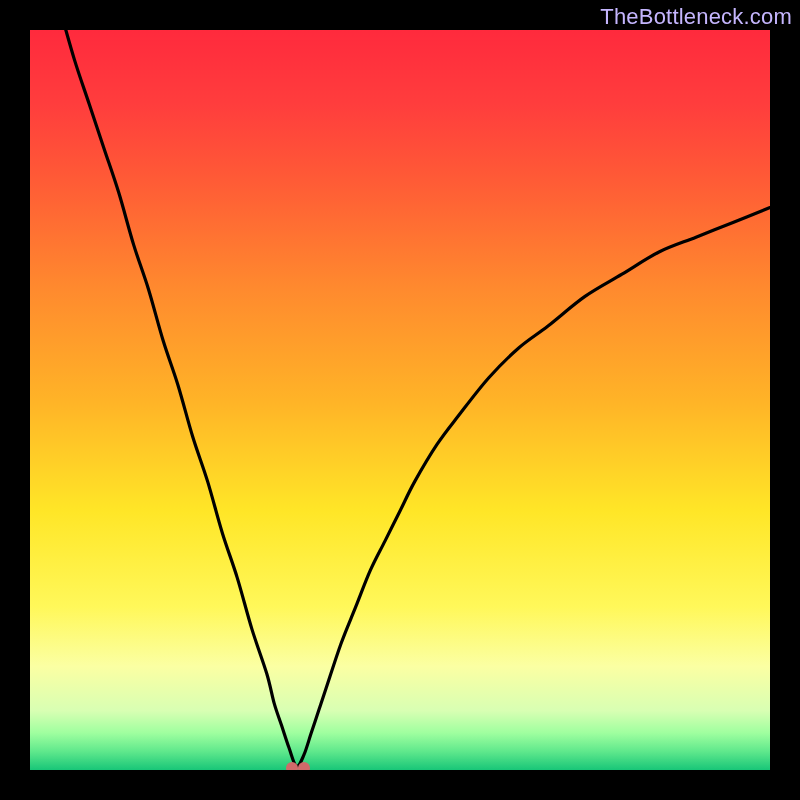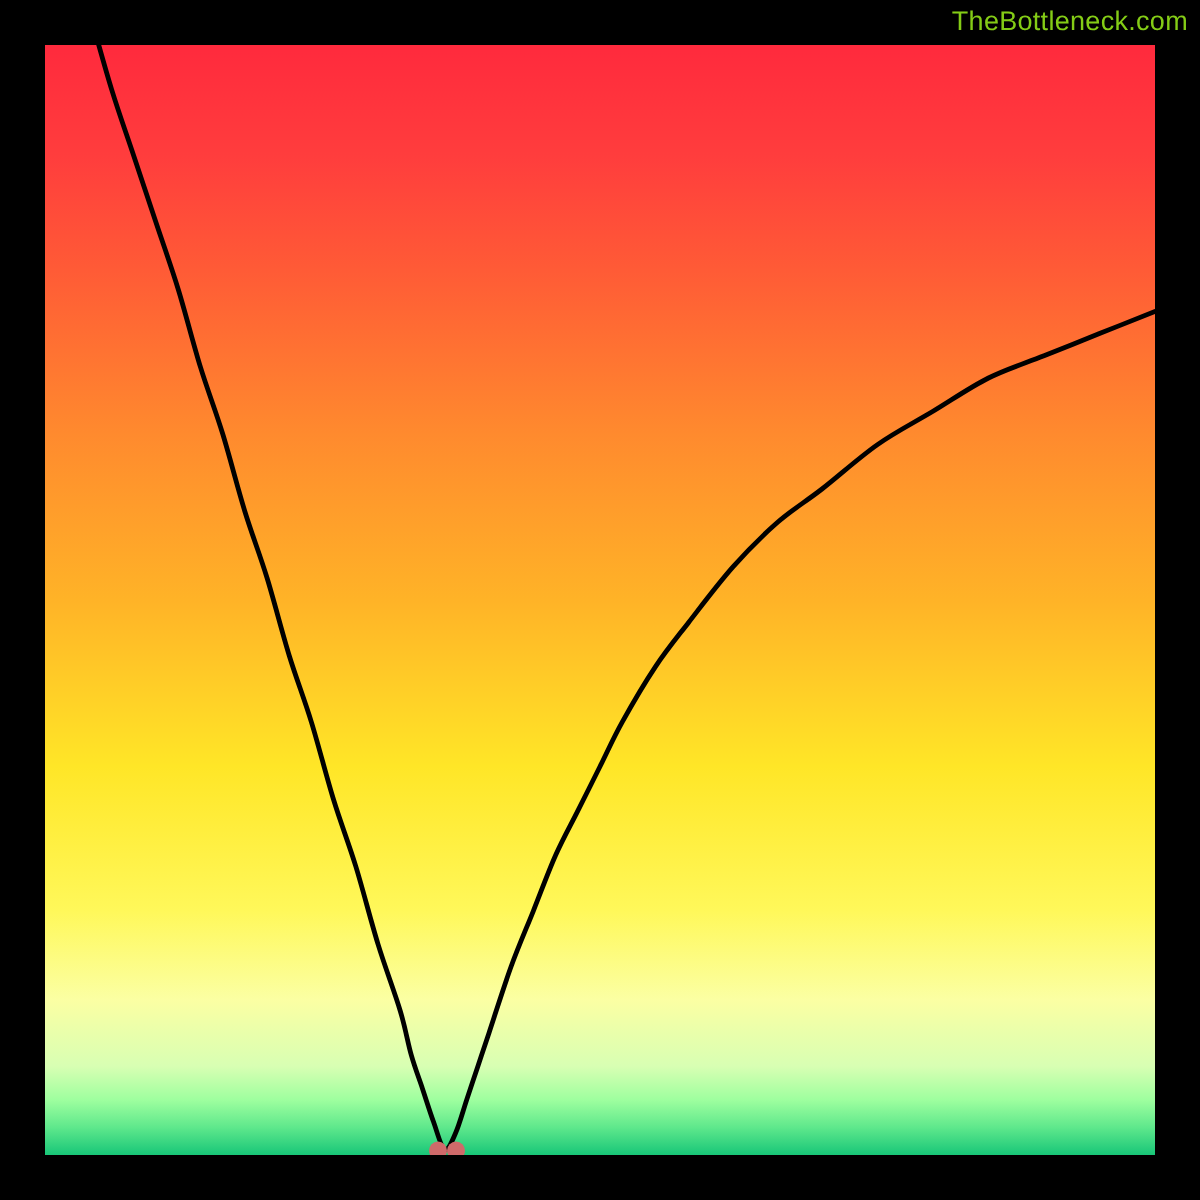--- a/index.html
+++ b/index.html
@@ -26,22 +26,22 @@
     position: absolute;
     inset: 0;
     width: 100%;
     height: 100%;
   }
   .attribution {
     position: absolute;
     top: 4px;
     right: 8px;
     font-family: Arial, Helvetica, sans-serif;
-    font-size: 18px;
-    color: #84cc16;
+    font-size: 22px;
+    color: #c4b5fd;
     letter-spacing: 0.2px;
   }
   .marker {
     position: absolute;
     display: inline-block;
   }
   .marker .dot {
     width: 12px;
     height: 12px;
     background: #cf6a6a;

